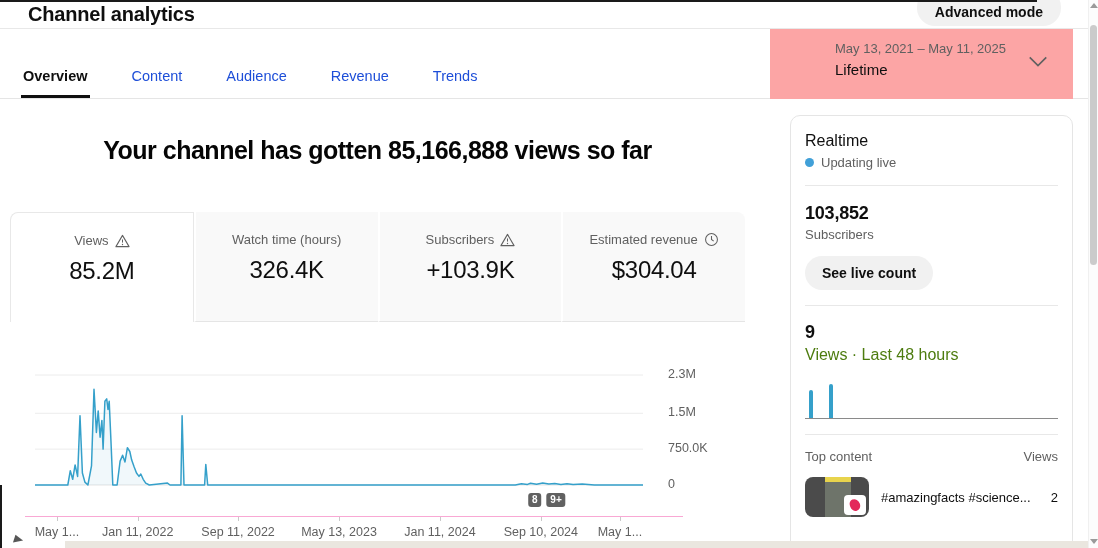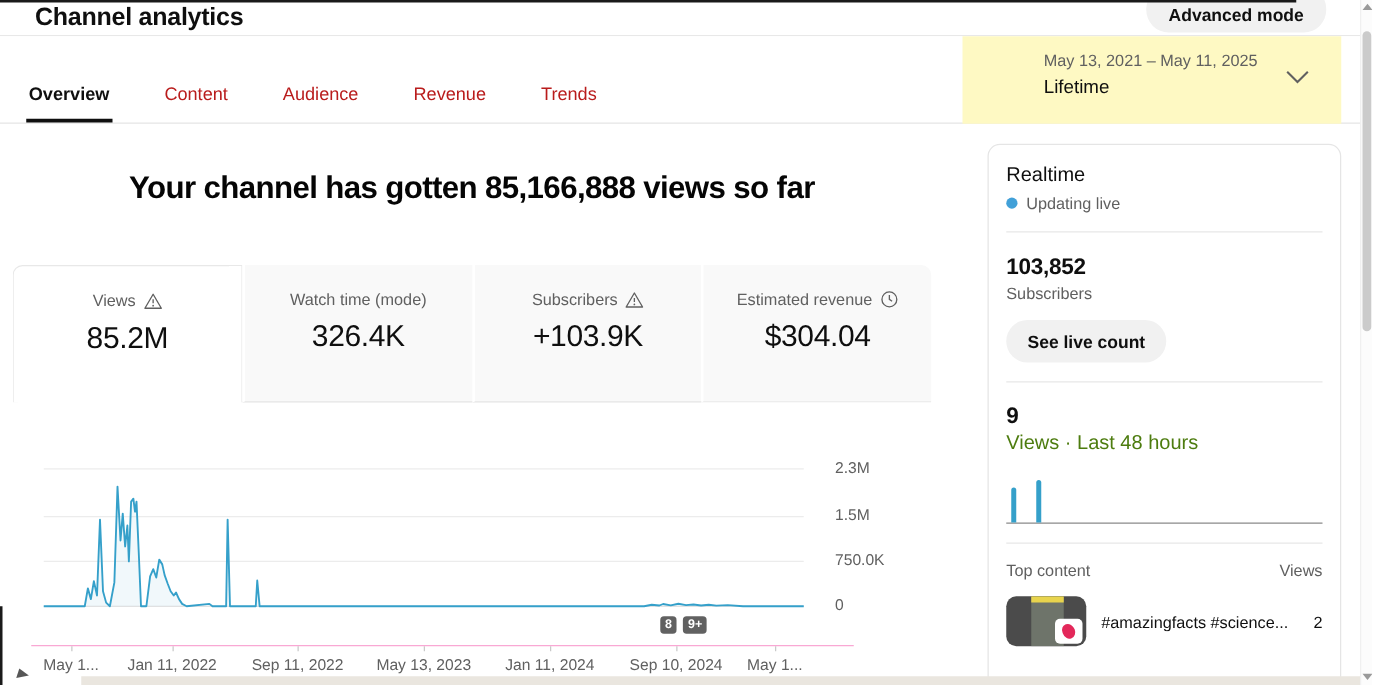--- a/index.html
+++ b/index.html
@@ -17,26 +17,26 @@
   
   .page-title { position:absolute; left:28px; top:3px; font-size:20px; font-weight:700; letter-spacing:-0.2px; }
   .adv-btn { position:absolute; right:37px; top:-11px; height:37px; padding:8px 18px 0 18px;
     background:#f1f1f1; border:none; border-radius:18px; font-family:inherit;
     font-size:14px; font-weight:700; color:#0f0f0f; cursor:pointer; z-index:5; }
   .header-divider { position:absolute; top:28px; left:0; width:1088px; height:1px; background:#e8e8e8; }
 
   
   .tabbar { position:absolute; top:29px; left:0; width:1088px; height:70px;
     border-bottom:1px solid #e5e5e5; display:flex; align-items:flex-end; padding-left:21px; background:#fff; }
-  .tab { margin-right:40px; padding:0 2px 11px 2px; font-size:14.5px; color:#b91c1c;
+  .tab { margin-right:40px; padding:0 2px 11px 2px; font-size:14.5px; color:#1d4ed8;
     border-bottom:3px solid transparent; cursor:pointer; }
   .tab.active { color:#0f0f0f; font-weight:700; border-bottom-color:#0f0f0f; }
 
   
-  .date-panel { position:absolute; top:29px; left:770px; width:303px; height:70px; background:#fef9c3;
+  .date-panel { position:absolute; top:29px; left:770px; width:303px; height:70px; background:#fca5a5;
     cursor:pointer; z-index:2; }
   .date-range { position:absolute; left:65px; top:12px; font-size:13px; color:#606060; }
   .date-preset { position:absolute; left:65px; top:32px; font-size:15px; color:#0f0f0f; }
   .chev { position:absolute; right:24px; top:26px; }
 
   
   .headline { position:absolute; top:136px; left:10px; width:735px; text-align:center;
     font-size:25px; font-weight:700; letter-spacing:-0.5px; color:#050505; }
 
   
@@ -139,21 +139,21 @@
           <svg class="icon" width="15" height="14" viewBox="0 0 24 22">
             <path d="M12 2 L22.5 20 H1.5 Z" fill="none" stroke="#606060" stroke-width="1.7" stroke-linejoin="round"></path>
             <line x1="12" y1="8.5" x2="12" y2="13.5" stroke="#606060" stroke-width="1.7"></line>
             <circle cx="12" cy="16.6" r="1.1" fill="#606060"></circle>
           </svg>
         </div>
         <div class="m-value">85.2M</div>
       </div>
       <div class="metric-tab gray">
         <div class="m-label">
-            <span>Watch time (mode)</span>
+            <span>Watch time (hours)</span>
           </div>
         <div class="m-value">326.4K</div>
       </div>
       <div class="metric-tab gray">
         <div class="m-label">
             <span>Subscribers</span>
           <svg class="icon" width="15" height="14" viewBox="0 0 24 22">
             <path d="M12 2 L22.5 20 H1.5 Z" fill="none" stroke="#606060" stroke-width="1.7" stroke-linejoin="round"></path>
             <line x1="12" y1="8.5" x2="12" y2="13.5" stroke="#606060" stroke-width="1.7"></line>
             <circle cx="12" cy="16.6" r="1.1" fill="#606060"></circle>

